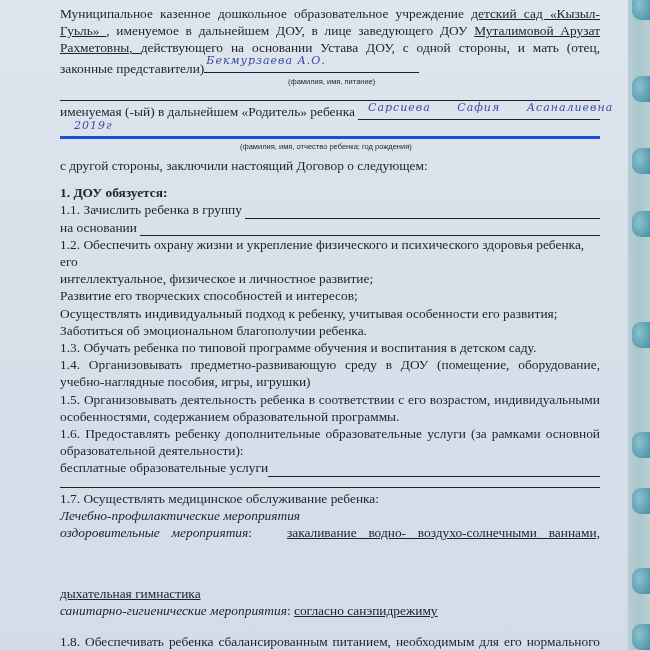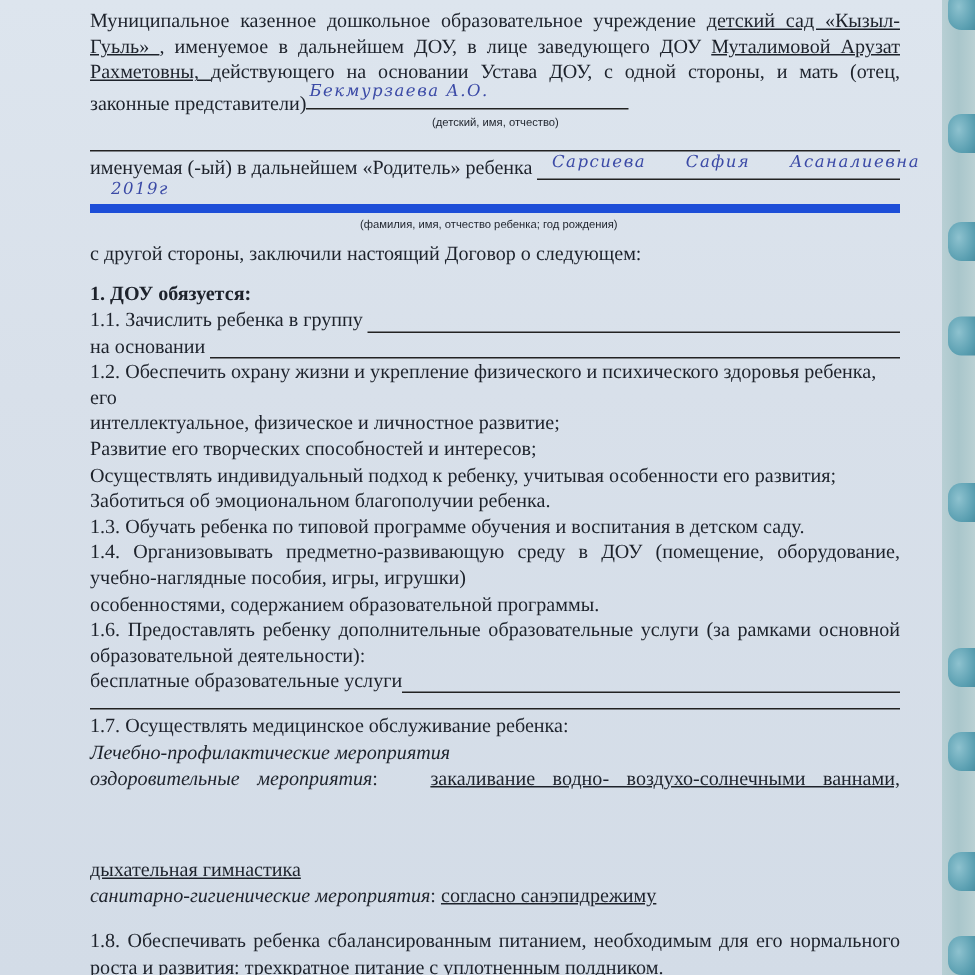--- a/index.html
+++ b/index.html
@@ -58,32 +58,32 @@
 <div class="ring" style="top:624px"></div>
 
 <div class="content">
 
   <p class="j"><span>Муниципальное казенное дошкольное образовательное учреждение </span><span class="u">детский сад «Кызыл-</span></p>
   <p class="j"><span class="u">Гуьль» </span><span>, именуемое в дальнейшем ДОУ, в лице заведующего ДОУ </span><span class="u">Муталимовой Арузат</span></p>
   <p class="j"><span class="u">Рахметовны, </span><span>действующего на основании Устава ДОУ, с одной стороны, и мать (отец,</span></p>
   <p style="position:relative;">
     <span>законные представители)</span><span class="fill" style="width:215px;position:relative;height:15px;"><span class="hand" style="position:absolute;left:2px;top:-5px;white-space:nowrap;">Бекмурзаева А.О.</span></span>
   </p>
-  <p class="cap" style="padding-left:228px;">(детский, имя, отчество)</p>
+  <p class="cap" style="padding-left:228px;">(фамилия, имя, питание)</p>
 
   <div style="height:14px"></div>
   <div class="rule"></div>
 
   <p class="row" style="margin-top:2px;">
     <span>именуемая (-ый) в дальнейшем «Родитель» ребенка</span>
     <span class="grow" style="position:relative;height:14px;">
         <span class="hand" style="position:absolute;left:10px;top:-6px;white-space:nowrap;word-spacing:22px;">Сарсиева Сафия Асаналиевна</span>
       </span>
   </p>
-  <div style="position:relative;height:16px;border-bottom:6px solid #1d4ed8;text-align:right;">
+  <div style="position:relative;height:16px;border-bottom:3px solid #1d4ed8;text-align:right;">
     <span class="hand" style="position:absolute;left:14px;top:-3px;">2019г</span>
   </div>
   <p class="cap" style="padding-left:180px;margin-top:3px;">(фамилия, имя, отчество ребенка; год рождения)</p>
 
   <p style="margin-top:6px;">с другой стороны, заключили настоящий Договор о следующем:</p>
 
   <div class="gap"></div>
 
   <p class="b">1.   ДОУ обязуется:</p>
   <p class="row">
@@ -95,20 +95,21 @@
       <span class="grow"></span>
     </p>
   <p>1.2. Обеспечить охрану жизни и укрепление физического и психического здоровья ребенка, его</p>
   <p>интеллектуальное, физическое и личностное развитие;</p>
   <p>Развитие его творческих способностей и интересов;</p>
   <p>Осуществлять индивидуальный подход к ребенку, учитывая особенности его развития;</p>
   <p>Заботиться об эмоциональном благополучии ребенка.</p>
   <p>1.3. Обучать ребенка по типовой программе обучения и воспитания в детском саду.</p>
   <p class="j">1.4. Организовывать предметно-развивающую среду в ДОУ (помещение, оборудование,</p>
   <p>учебно-наглядные пособия, игры, игрушки)</p>
+  <p class="j">1.5. Организовывать деятельность ребенка в соответствии с его возрастом, индивидуальными</p>
   <p>особенностями, содержанием образовательной программы.</p>
   <p class="j">1.6. Предоставлять ребенку дополнительные образовательные услуги (за рамками основной</p>
   <p>образовательной деятельности):</p>
   <p class="row">
       <span>бесплатные образовательные услуги</span>
       <span class="grow" style="margin-left:0;"></span>
     </p>
   <div style="height:10px;border-bottom:1px solid #222;"></div>
 
   <p style="margin-top:2px;">1.7. Осуществлять медицинское обслуживание ребенка:</p>

